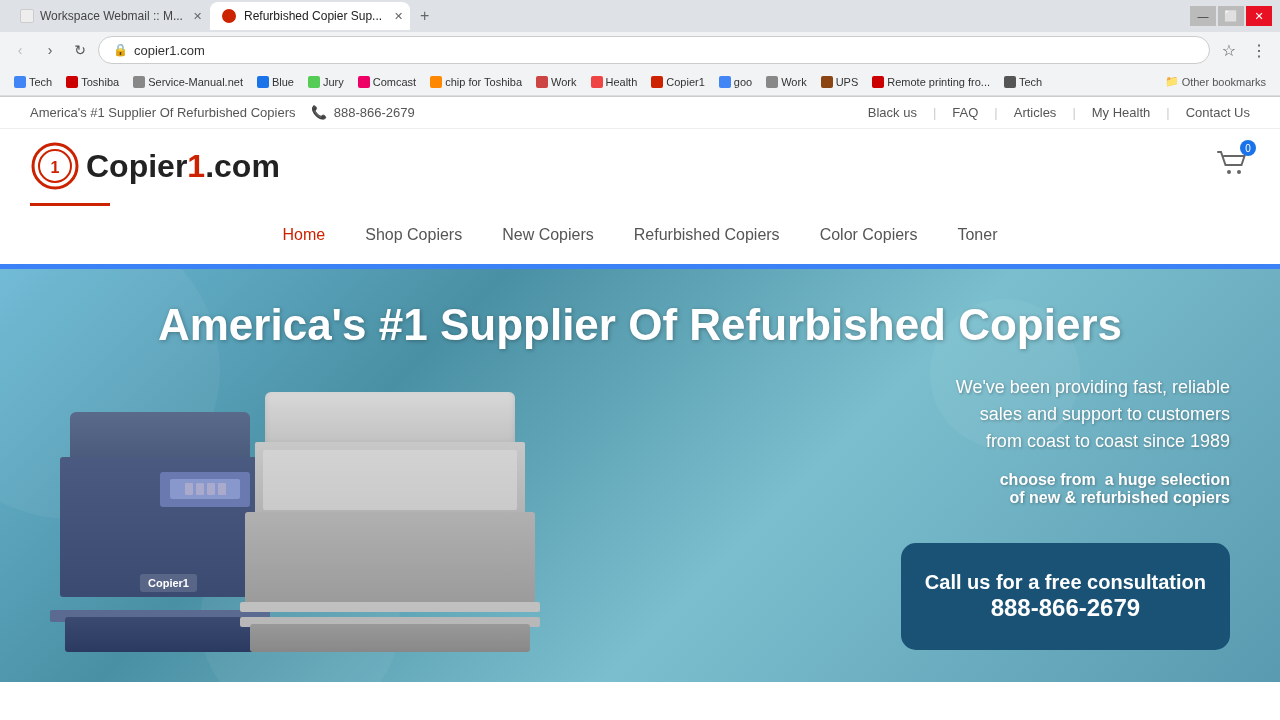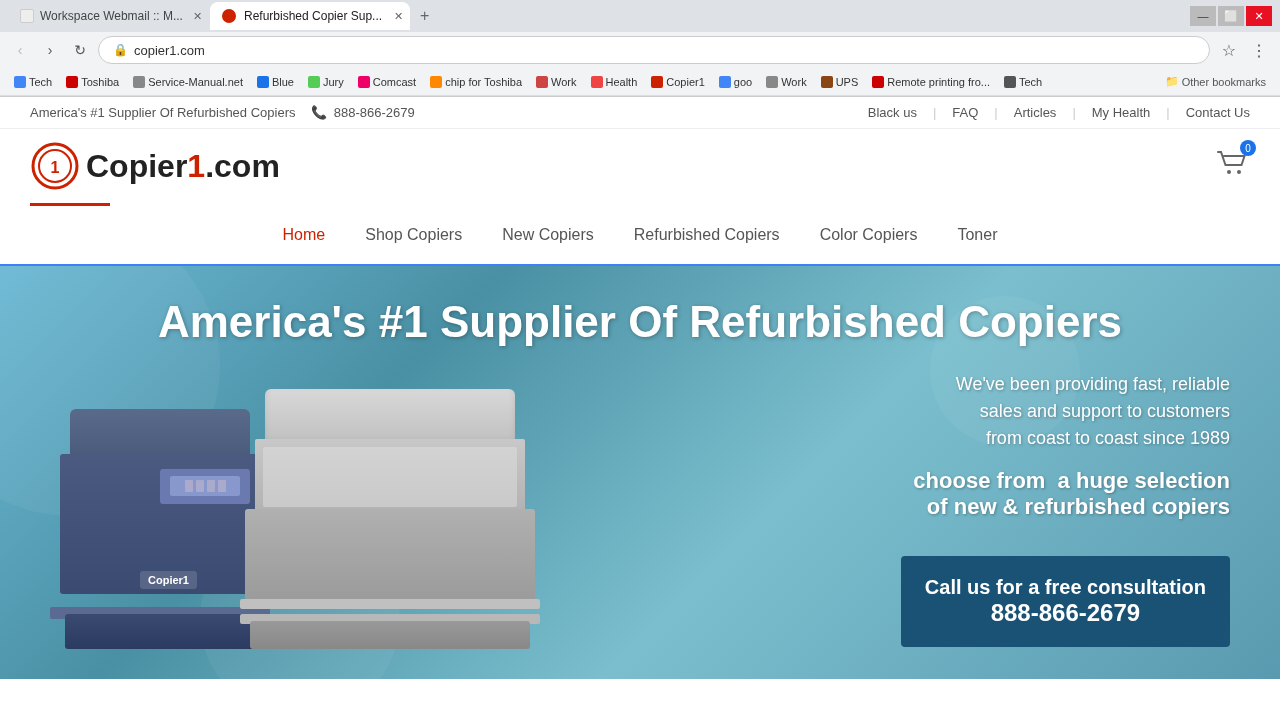--- a/index.html
+++ b/index.html
@@ -273,21 +273,21 @@
       margin: 0 auto;
       margin-bottom: 0;
     }
 
     
     .nav {
       display: flex;
       justify-content: center;
       gap: 40px;
       padding: 16px 0;
-      border-bottom: 2px solid #3b82f6;
+      border-bottom: 5px solid #3b82f6;
     }
     .nav-item {
       font-size: 16px;
       color: #555;
       cursor: pointer;
       text-decoration: none;
       padding: 4px 0;
     }
     .nav-item.active { color: #cc2200; }
 
@@ -333,30 +333,30 @@
       flex: 1;
       padding-left: 30px;
     }
     .hero-description {
       font-size: 18px;
       line-height: 1.5;
       text-shadow: 1px 1px 3px rgba(0,0,0,0.3);
       margin-bottom: 16px;
     }
     .hero-description-2 {
-      font-size: 22px;
+      font-size: 16px;
       font-weight: bold;
       text-shadow: 1px 1px 3px rgba(0,0,0,0.3);
       margin-bottom: 36px;
     }
     .hero-cta {
       background: #1a5276;
       color: #fff;
-      padding: 20px 24px;
-      border-radius: 4px;
+      padding: 28px 24px;
+      border-radius: 15px;
       display: inline-block;
       text-align: center;
     }
     .hero-cta-text {
       font-size: 20px;
       font-weight: bold;
     }
     .hero-cta-phone {
       font-size: 24px;
       font-weight: bold;

